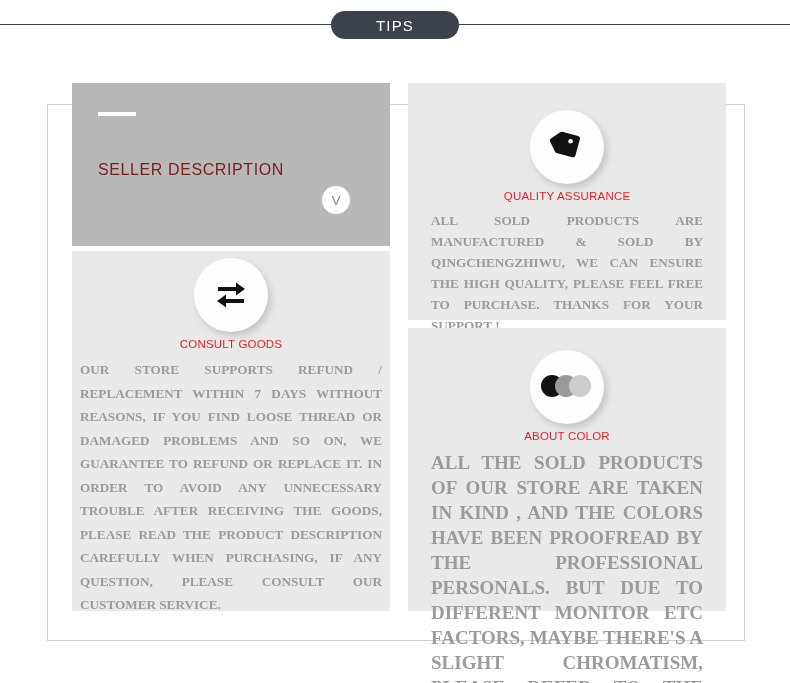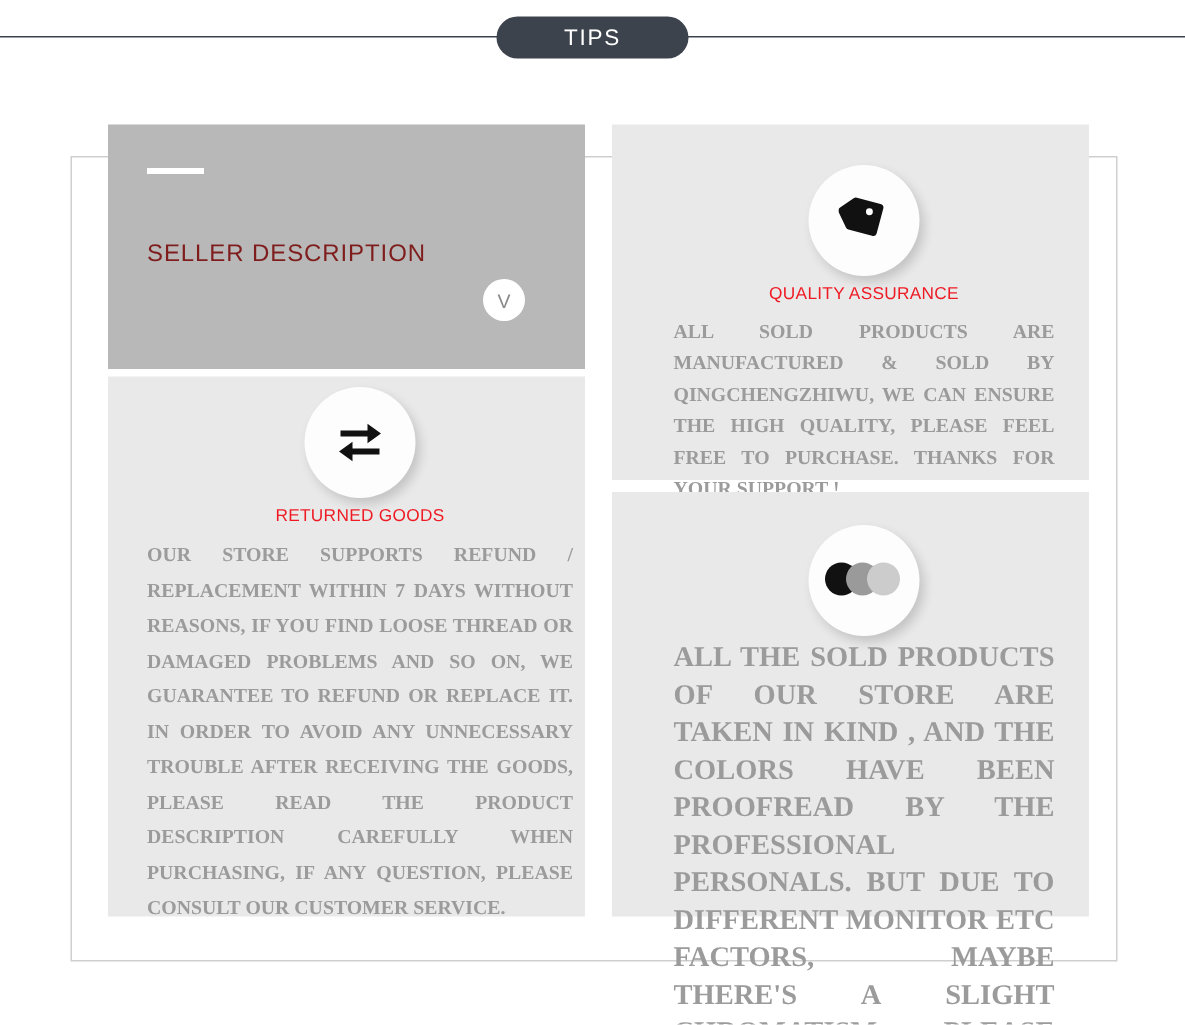--- a/index.html
+++ b/index.html
@@ -96,21 +96,21 @@
     background: #ffffff;
     display: flex;
     align-items: center;
     justify-content: center;
     color: #8a8a8a;
     font-size: 13px;
     font-family: "Liberation Sans", sans-serif;
   }
 
   
-  .panel-body { padding: 0 7px 22px 7px; margin-left: 18px; }
+  .panel-body { padding: 0 7px 22px 7px; }
 
   .icon-wrap {
     width: 100%;
     display: flex;
     justify-content: center;
     padding-top: 16px;
     padding-bottom: 2px;
   }
   .icon-circle {
     width: 74px; height: 74px;
@@ -191,21 +191,21 @@
           <div class="icon-wrap">
             <div class="icon-circle">
               <span>
                 <svg width="34" height="30" viewBox="0 0 34 30" aria-hidden="true">
                   <path d="M4 9 H22 V4.5 L31 11 L22 17.5 V13 H4 Z" fill="#111111"></path>
                   <path d="M30 21 H12 V16.5 L3 23 L12 29.5 V25 H30 Z" fill="#111111"></path>
                 </svg>
               </span>
             </div>
           </div>
-          <div class="panel-title">RETURNED GOODS</div>
+          <div class="panel-title">CONSULT GOODS</div>
           <div class="panel-text">OUR STORE SUPPORTS REFUND / REPLACEMENT WITHIN 7 DAYS WITHOUT REASONS, IF YOU FIND LOOSE THREAD OR DAMAGED PROBLEMS AND SO ON, WE GUARANTEE TO REFUND OR REPLACE IT. IN ORDER TO AVOID ANY UNNECESSARY TROUBLE AFTER RECEIVING THE GOODS, PLEASE READ THE PRODUCT DESCRIPTION CAREFULLY WHEN PURCHASING, IF ANY QUESTION, PLEASE CONSULT OUR CUSTOMER SERVICE.</div>
         </div>
       </div>
 
     </div>
 
     <div class="col col-right">
 
       <div class="panel panel-quality">
         <div class="panel-body">
@@ -228,19 +228,20 @@
         <div class="panel-body">
           <div class="icon-wrap">
             <div class="icon-circle">
               <span class="swatches">
                 <span class="swatch swatch-1"></span>
                 <span class="swatch swatch-2"></span>
                 <span class="swatch swatch-3"></span>
               </span>
             </div>
           </div>
+          <div class="panel-title">ABOUT COLOR</div>
           <div class="panel-text">ALL THE SOLD PRODUCTS OF OUR STORE ARE TAKEN IN KIND , AND THE COLORS HAVE BEEN PROOFREAD BY THE PROFESSIONAL PERSONALS. BUT DUE TO DIFFERENT MONITOR ETC FACTORS, MAYBE THERE'S A SLIGHT CHROMATISM, PLEASE REFER TO THE REAL PRODUCT.</div>
         </div>
       </div>
 
     </div>
   </div>
 </div>
 
 </body></html>

